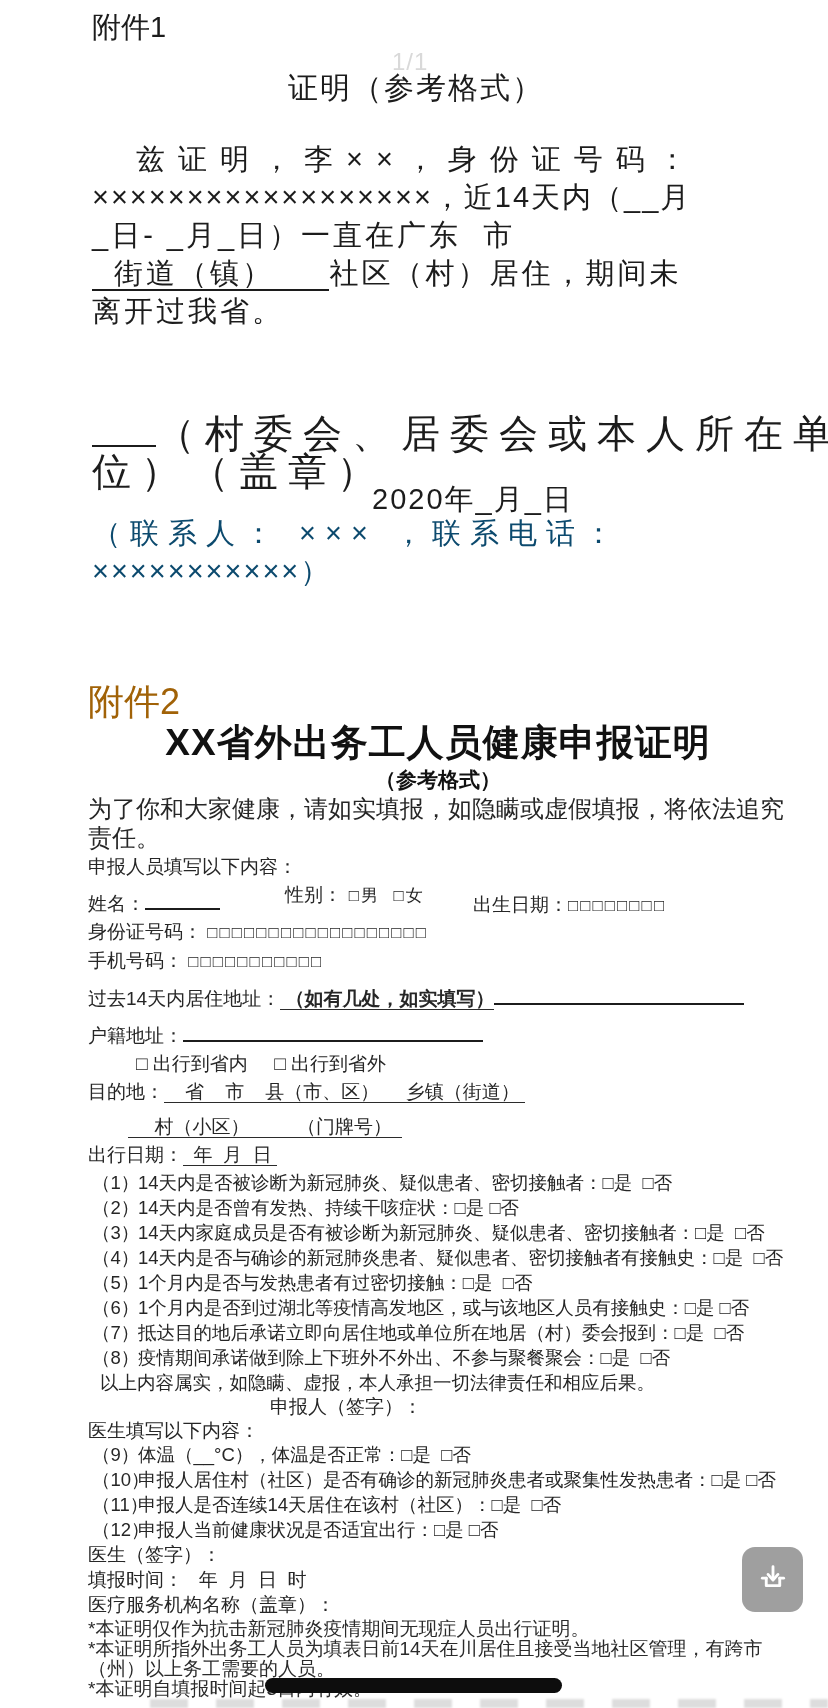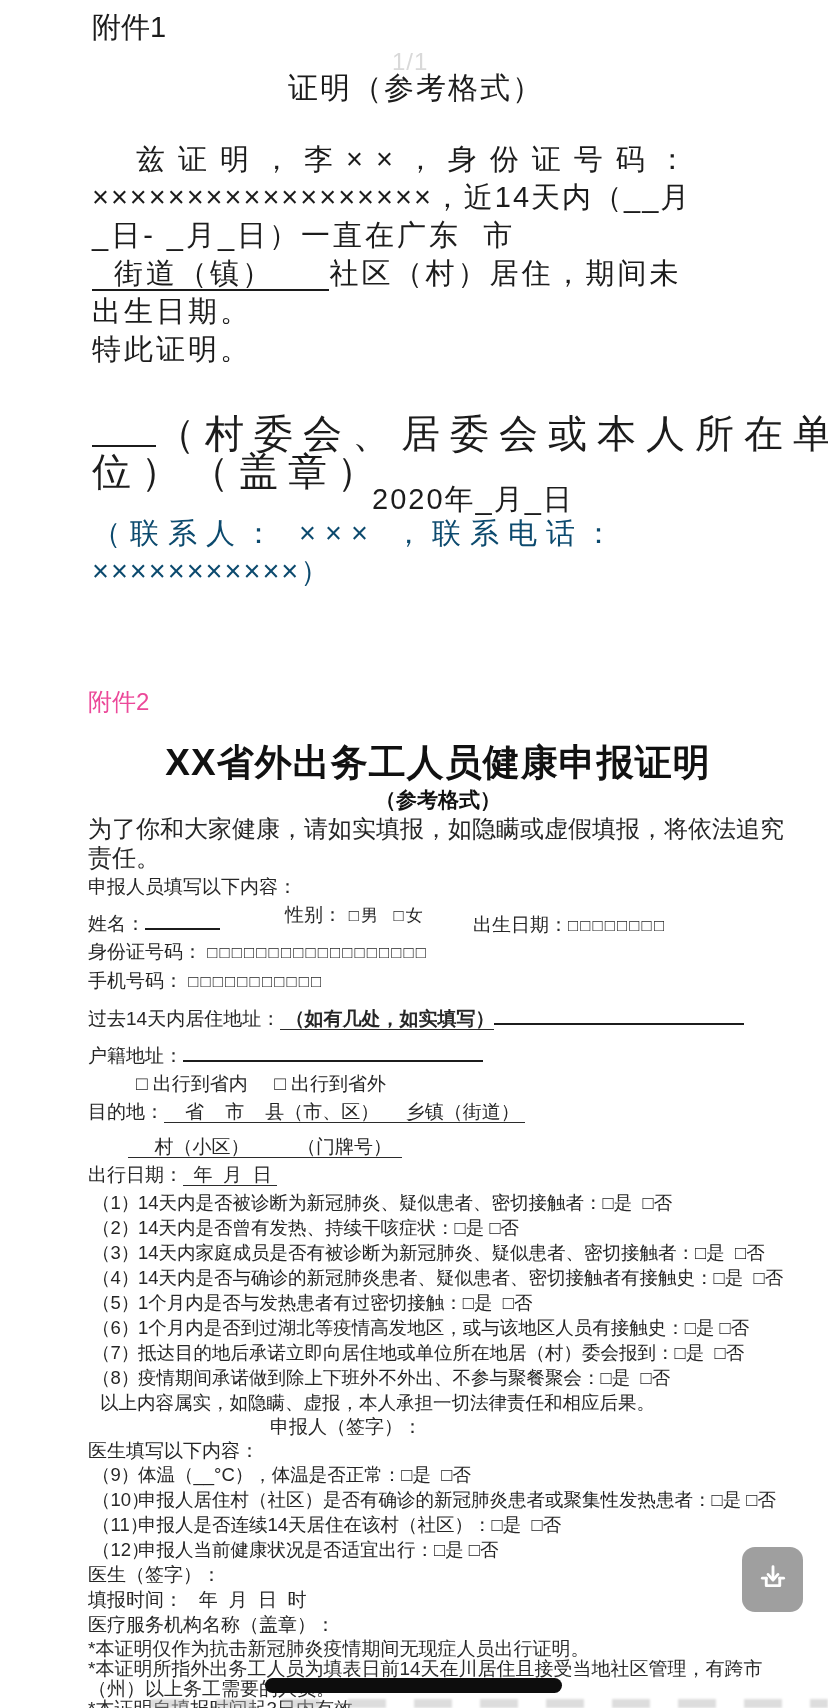--- a/index.html
+++ b/index.html
@@ -28,21 +28,21 @@
   .w64 { width:64px; }  .w75 { width:75px; }  .w250 { width:250px; } .w300 { width:300px; }
 
   .a1-date { position:absolute; left:372px; top:480px; font-size:29px; letter-spacing:2px; color:#1c1c1c; }
   .a1-contact { position:absolute; left:92px; top:514px; width:660px; color:#0c4a6e; }
   .a1-contact p { margin:0; font-size:29px; line-height:38px; white-space:nowrap; }
   .a1-contact .l1 { letter-spacing:9px; }
   .a1-contact .l2 { letter-spacing:2px; }
 
   
   .att2 { position:absolute; left:88px; top:686px; width:700px; color:#262626; }
-  .a2-label { font-size:24px; line-height:32px; color:#ec4899; margin-bottom:24px; }
+  .a2-label { font-size:36px; line-height:32px; color:#a16207; margin-bottom:4px; }
   .a2-title { font-size:37px; line-height:42px; font-weight:bold; color:#111; text-align:center; margin-bottom:4px; letter-spacing:1px; }
   .a2-subtitle { font-size:21px; line-height:24px; font-weight:bold; color:#111; text-align:center; margin-bottom:2px; }
   .a2-notice { font-size:24px; line-height:29px; margin-bottom:4px; }
   .a2-heading { font-size:19px; line-height:22px; margin-bottom:6px; }
 
   .frow { position:relative; font-size:19px; line-height:21px; margin-bottom:7px; white-space:nowrap; }
   .frow .col-gender { position:absolute; left:197px; top:0; }
   .frow .col-dob    { position:absolute; left:385px; top:10px; }
   .boxes { letter-spacing:2px; font-size:17px; }
   .uline { border-bottom:1.5px solid #2b2b2b; white-space:pre; }
@@ -78,22 +78,21 @@
 
   <div class="watermark">1/1</div>
 
   <section class="att1">
     <div class="a1-label">附件1</div>
     <div class="a1-title">证明（参考格式）</div>
     <p class="a1-line ls-wide indent">兹证明，李××，身份证号码：</p>
     <p class="a1-line ls-sm">××××××××××××××××××，近14天内（__月</p>
     <p class="a1-line ls-mid">_日- _月_日）一直在广东&nbsp;&nbsp;市</p>
     <p class="a1-line ls-mid"><span class="u-inline">&nbsp;&nbsp;街道（镇）&nbsp;&nbsp;&nbsp;&nbsp;&nbsp;</span><span>社区（村）居住，期间未</span></p>
-    <p class="a1-line ls-mid">出生日期。</p>
-    <p class="a1-line ls-mid">特此证明。</p>
+    <p class="a1-line ls-mid">离开过我省。</p>
   </section>
 
   <div class="a1-sign">
     <p><span class="blank w64"></span><span>（村委会、居委会或本人所在单</span></p>
     <p>位）（盖章）</p>
   </div>
 
   <div class="a1-date">2020年_月_日</div>
 
   <div class="a1-contact">

